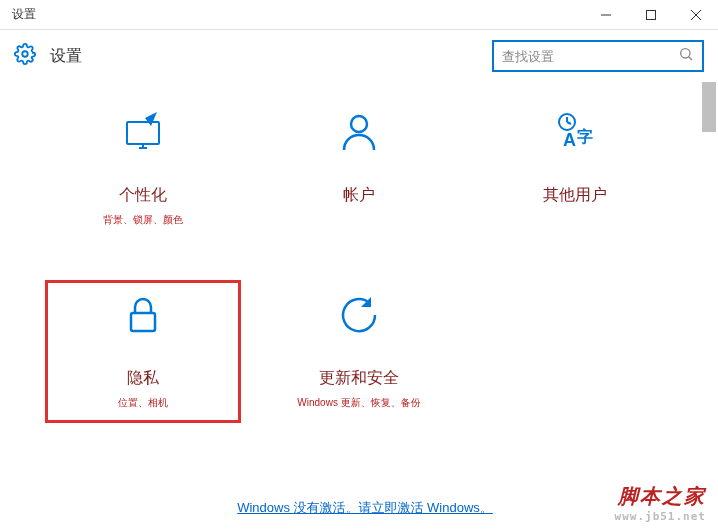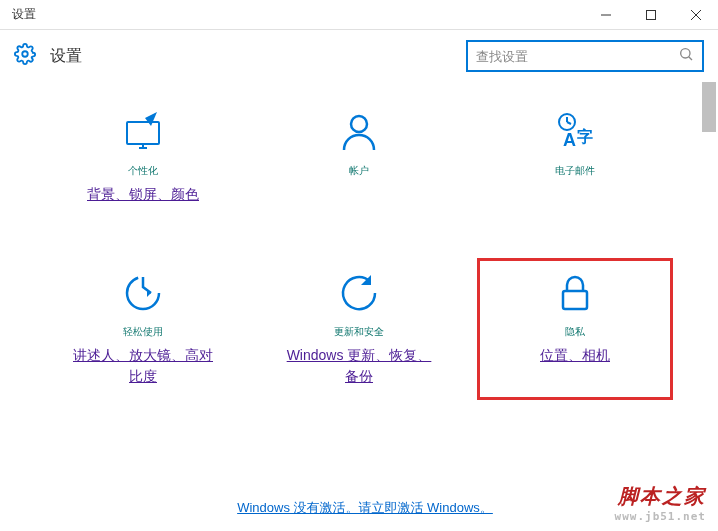--- a/index.html
+++ b/index.html
@@ -4,32 +4,32 @@
 <style>
 * { margin: 0; padding: 0; box-sizing: border-box; font-family: "Microsoft YaHei", "Segoe UI", sans-serif; }
 body { width: 718px; height: 531px; background: #fff; position: relative; overflow: hidden; }
 .titlebar { height: 30px; display: flex; align-items: center; border-bottom: 1px solid #e0e0e0; }
 .titlebar .title { padding-left: 12px; font-size: 12px; color: #333; flex: 1; }
 .winbtn { width: 45px; height: 30px; display: flex; align-items: center; justify-content: center; background: transparent; border: none; cursor: pointer; }
 .winbtn svg { width: 10px; height: 10px; }
 .header { height: 52px; display: flex; align-items: center; padding: 0 14px; }
 .gear { color: #0078d7; margin-right: 14px; }
 .header-title { font-size: 16px; color: #333; flex: 1; font-weight: 400; }
-.searchbox { width: 238px; height: 32px; border: 2px solid #0078d7; display: flex; align-items: center; padding: 0 8px; margin-left: 34px; }
+.searchbox { width: 212px; height: 32px; border: 2px solid #0078d7; display: flex; align-items: center; padding: 0 8px; margin-left: 34px; }
 .searchbox input { flex: 1; border: none; outline: none; font-size: 13px; color: #666; }
 .searchbox input::placeholder { color: #888; }
 .searchbox .sicon { color: #888; }
 .content { position: relative; height: 420px; padding: 20px 50px 0 50px; }
 .scrollbar { position: absolute; right: 2px; top: 0; width: 14px; height: 50px; background: #c0c0c0; }
 .grid { display: grid; grid-template-columns: repeat(3, 1fr); gap: 50px 30px; }
 .tile { display: flex; flex-direction: column; align-items: center; text-align: center; cursor: pointer; padding: 8px 4px; }
 .tile.highlighted { outline: 3px solid #e03030; outline-offset: 2px; }
 .tile .ticon { width: 44px; height: 44px; color: #0078d7; margin-bottom: 10px; }
-.tile .tlabel { font-size: 10px; color: #0f766e; margin-bottom: 6px; }
-.tile .tdesc { font-size: 14px; color: #4c1d95; line-height: 1.5; max-width: 150px; text-decoration: underline; }
+.tile .tlabel { font-size: 16px; color: #7f1d1d; margin-bottom: 6px; margin-top: 21px; }
+.tile .tdesc { font-size: 10px; color: #b91c1c; line-height: 1.5; max-width: 150px; }
 .activation { position: absolute; bottom: 14px; left: 0; right: 0; text-align: center; }
 .activation a { color: #0066cc; font-size: 13px; text-decoration: underline; cursor: pointer; margin-left: 12px; }
 .watermark { position: absolute; right: 12px; bottom: 8px; text-align: right; pointer-events: none; }
 .watermark .wm1 { font-family: "KaiTi","STKaiti",serif; color: #b22; font-size: 20px; font-style: italic; font-weight: bold; letter-spacing: 2px; }
 .watermark .wm2 { font-family: monospace; color: #bbb; font-size: 11px; letter-spacing: 1px; font-weight: bold; }
 </style>
 </head>
 <body>
 
 <div class="titlebar">
@@ -101,55 +101,44 @@
     <div class="tile">
       <span class="ticon">
         <svg viewBox="0 0 44 44" fill="none" stroke="currentColor" stroke-width="2">
             <circle cx="14" cy="12" r="8"></circle>
             <line x1="14" y1="7" x2="14" y2="12"></line>
             <line x1="14" y1="12" x2="18" y2="14"></line>
             <text x="10" y="36" font-size="18" fill="currentColor" stroke="none" font-weight="bold">A</text>
             <text x="24" y="32" font-size="16" fill="currentColor" stroke="none" font-weight="bold">字</text>
           </svg>
       </span>
-      <div class="tlabel">电子邮件</div>
+      <div class="tlabel">其他用户</div>
     </div>
 
-    <div class="tile">
+
+    <div class="tile highlighted">
       <span class="ticon">
         <svg viewBox="0 0 44 44" fill="none" stroke="currentColor" stroke-width="2.5">
-            <circle cx="22" cy="22" r="16" stroke-dasharray="70 30"></circle>
-            <path d="M22 6 L22 16 L30 22"></path>
-            <polygon points="30,22 26,18 26,26" fill="currentColor" stroke="none"></polygon>
+            <rect x="10" y="20" width="24" height="18" rx="2"></rect>
+            <path d="M14 20 V14 a8 8 0 0 1 16 0 V20"></path>
           </svg>
       </span>
-      <div class="tlabel">轻松使用</div>
-      <div class="tdesc">讲述人、放大镜、高对比度</div>
+      <div class="tlabel">隐私</div>
+      <div class="tdesc">位置、相机</div>
     </div>
 
     <div class="tile">
       <span class="ticon">
         <svg viewBox="0 0 44 44" fill="none" stroke="currentColor" stroke-width="2.5">
             <path d="M38 22a16 16 0 1 1-5-11.5"></path>
             <polygon points="34,4 34,14 24,14" fill="currentColor" stroke="none"></polygon>
           </svg>
       </span>
       <div class="tlabel">更新和安全</div>
       <div class="tdesc">Windows 更新、恢复、备份</div>
-    </div>
-
-    <div class="tile highlighted">
-      <span class="ticon">
-        <svg viewBox="0 0 44 44" fill="none" stroke="currentColor" stroke-width="2.5">
-            <rect x="10" y="20" width="24" height="18" rx="2"></rect>
-            <path d="M14 20 V14 a8 8 0 0 1 16 0 V20"></path>
-          </svg>
-      </span>
-      <div class="tlabel">隐私</div>
-      <div class="tdesc">位置、相机</div>
     </div>
 
   </div>
 </div>
 
 <div class="activation">
   <a>Windows 没有激活。请立即激活 Windows。</a>
 </div>
 
 <div class="watermark">

